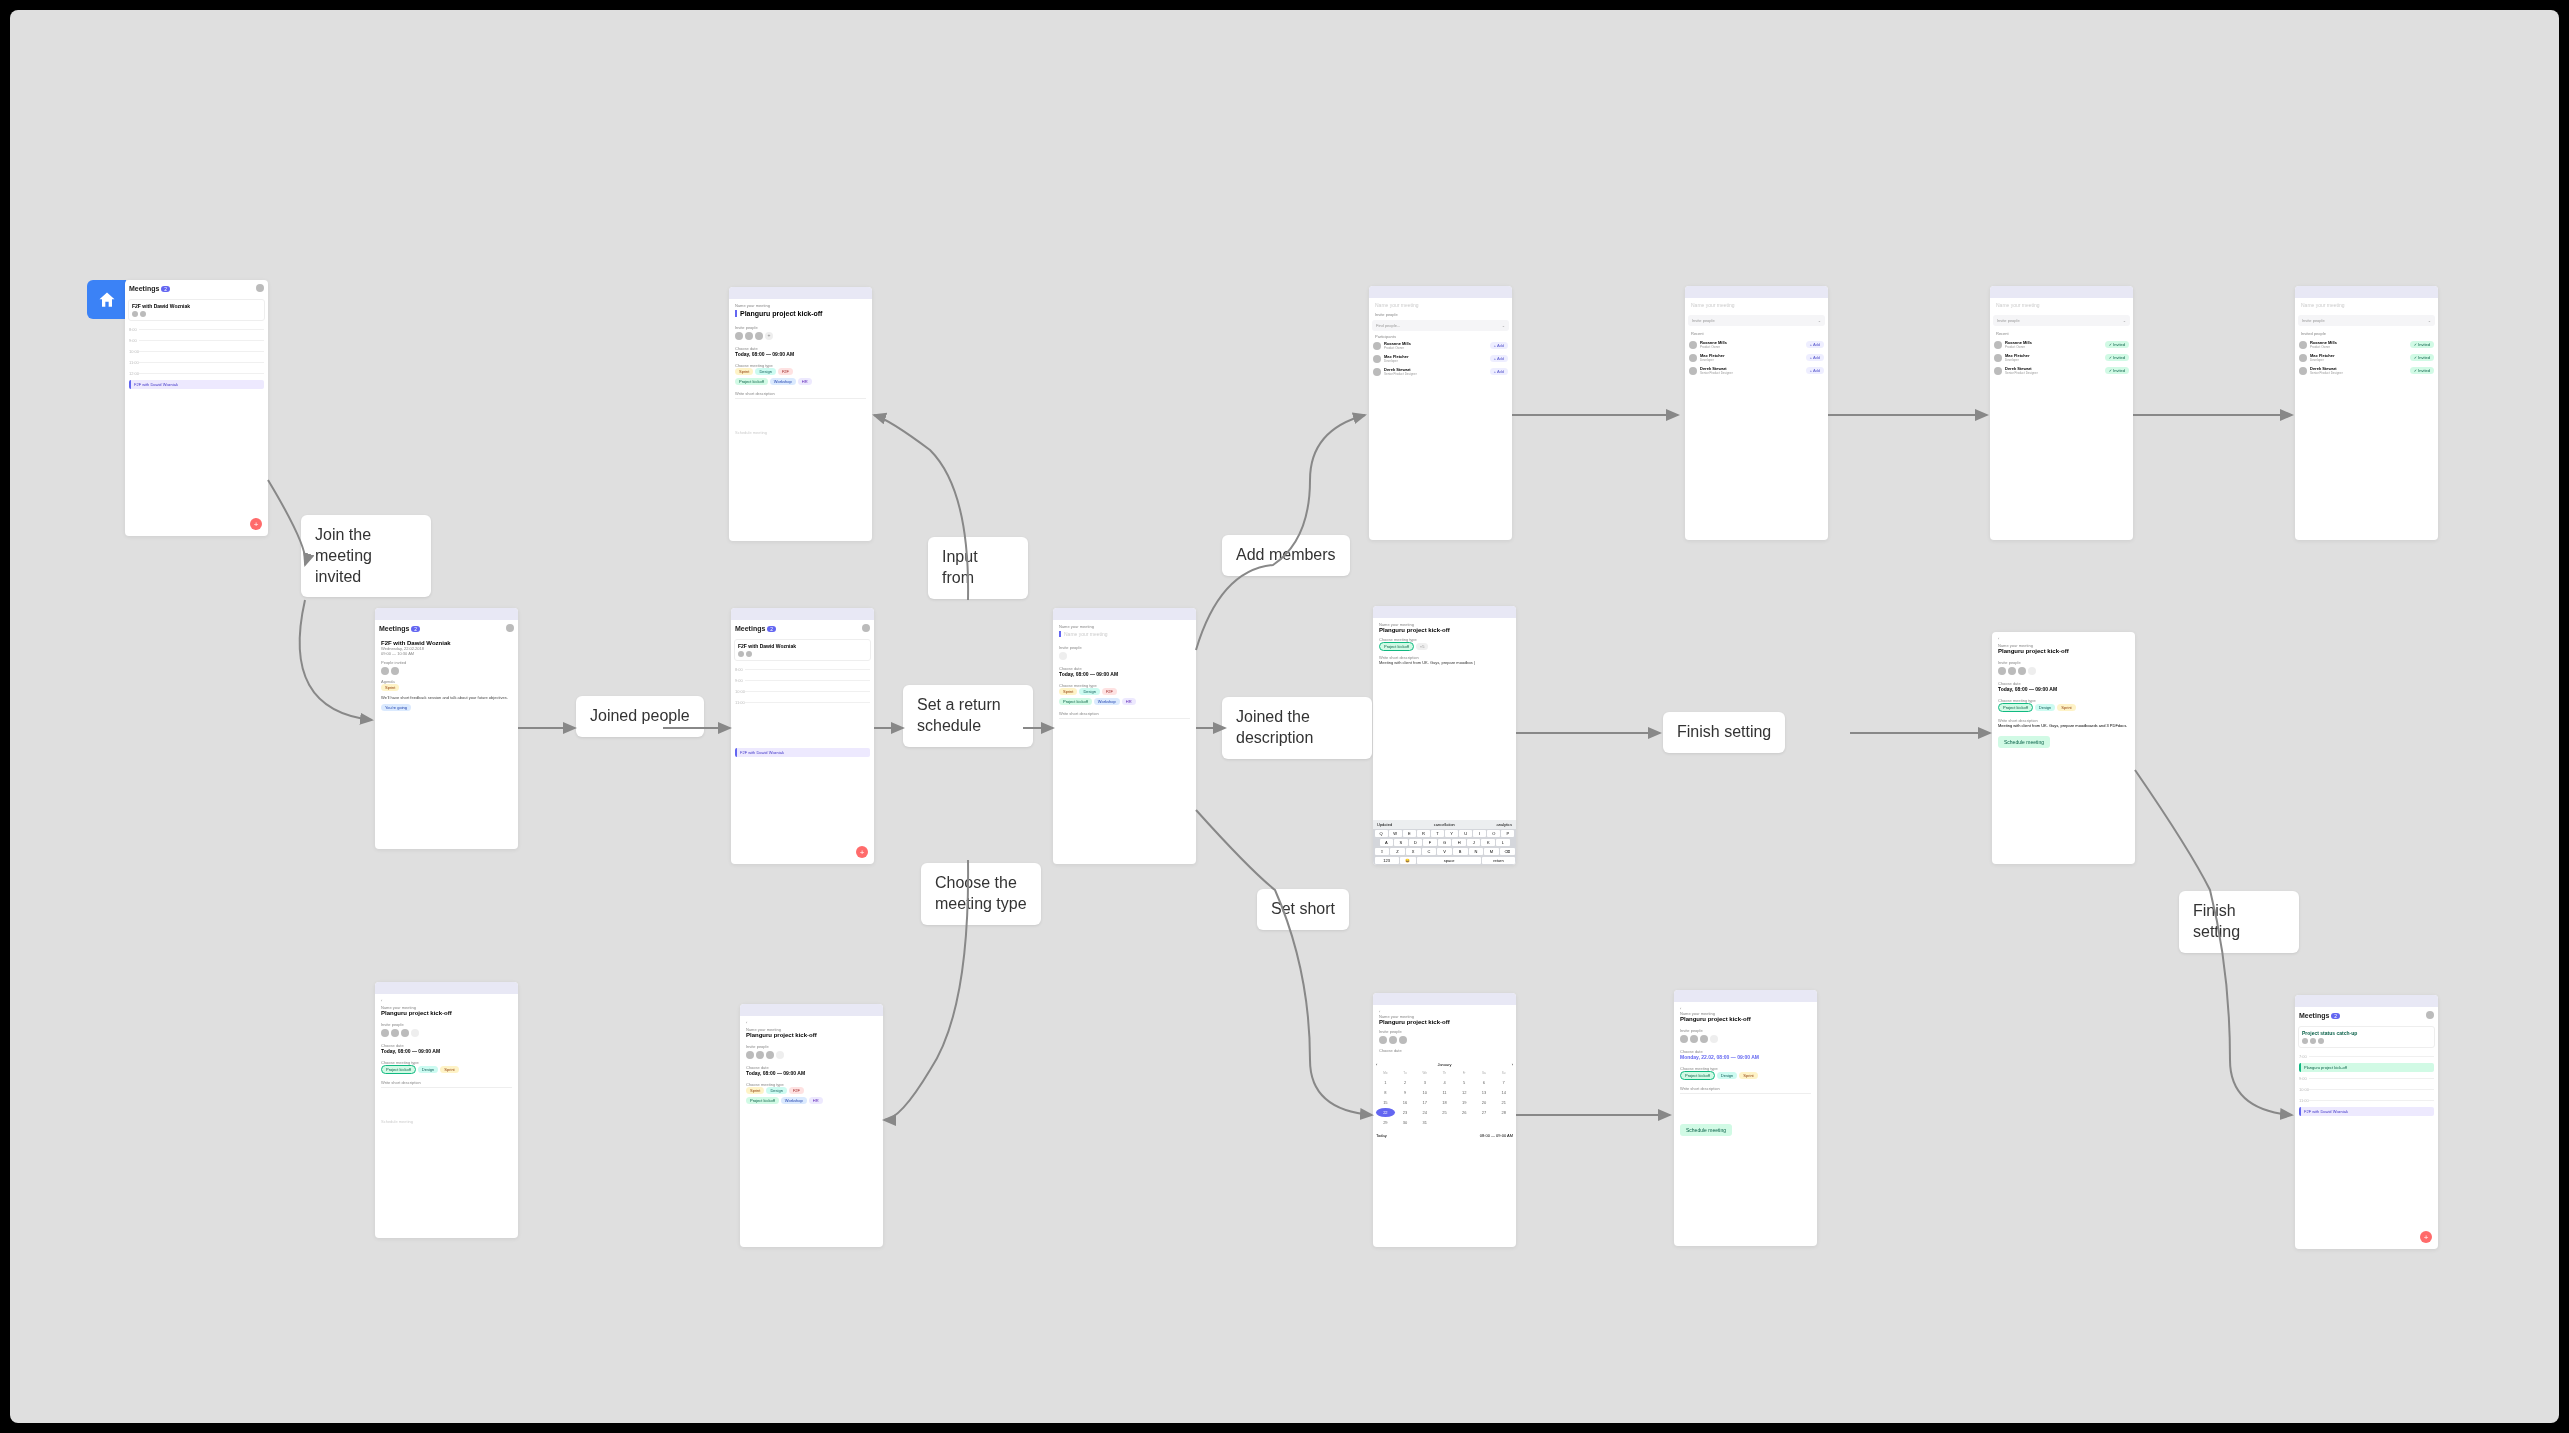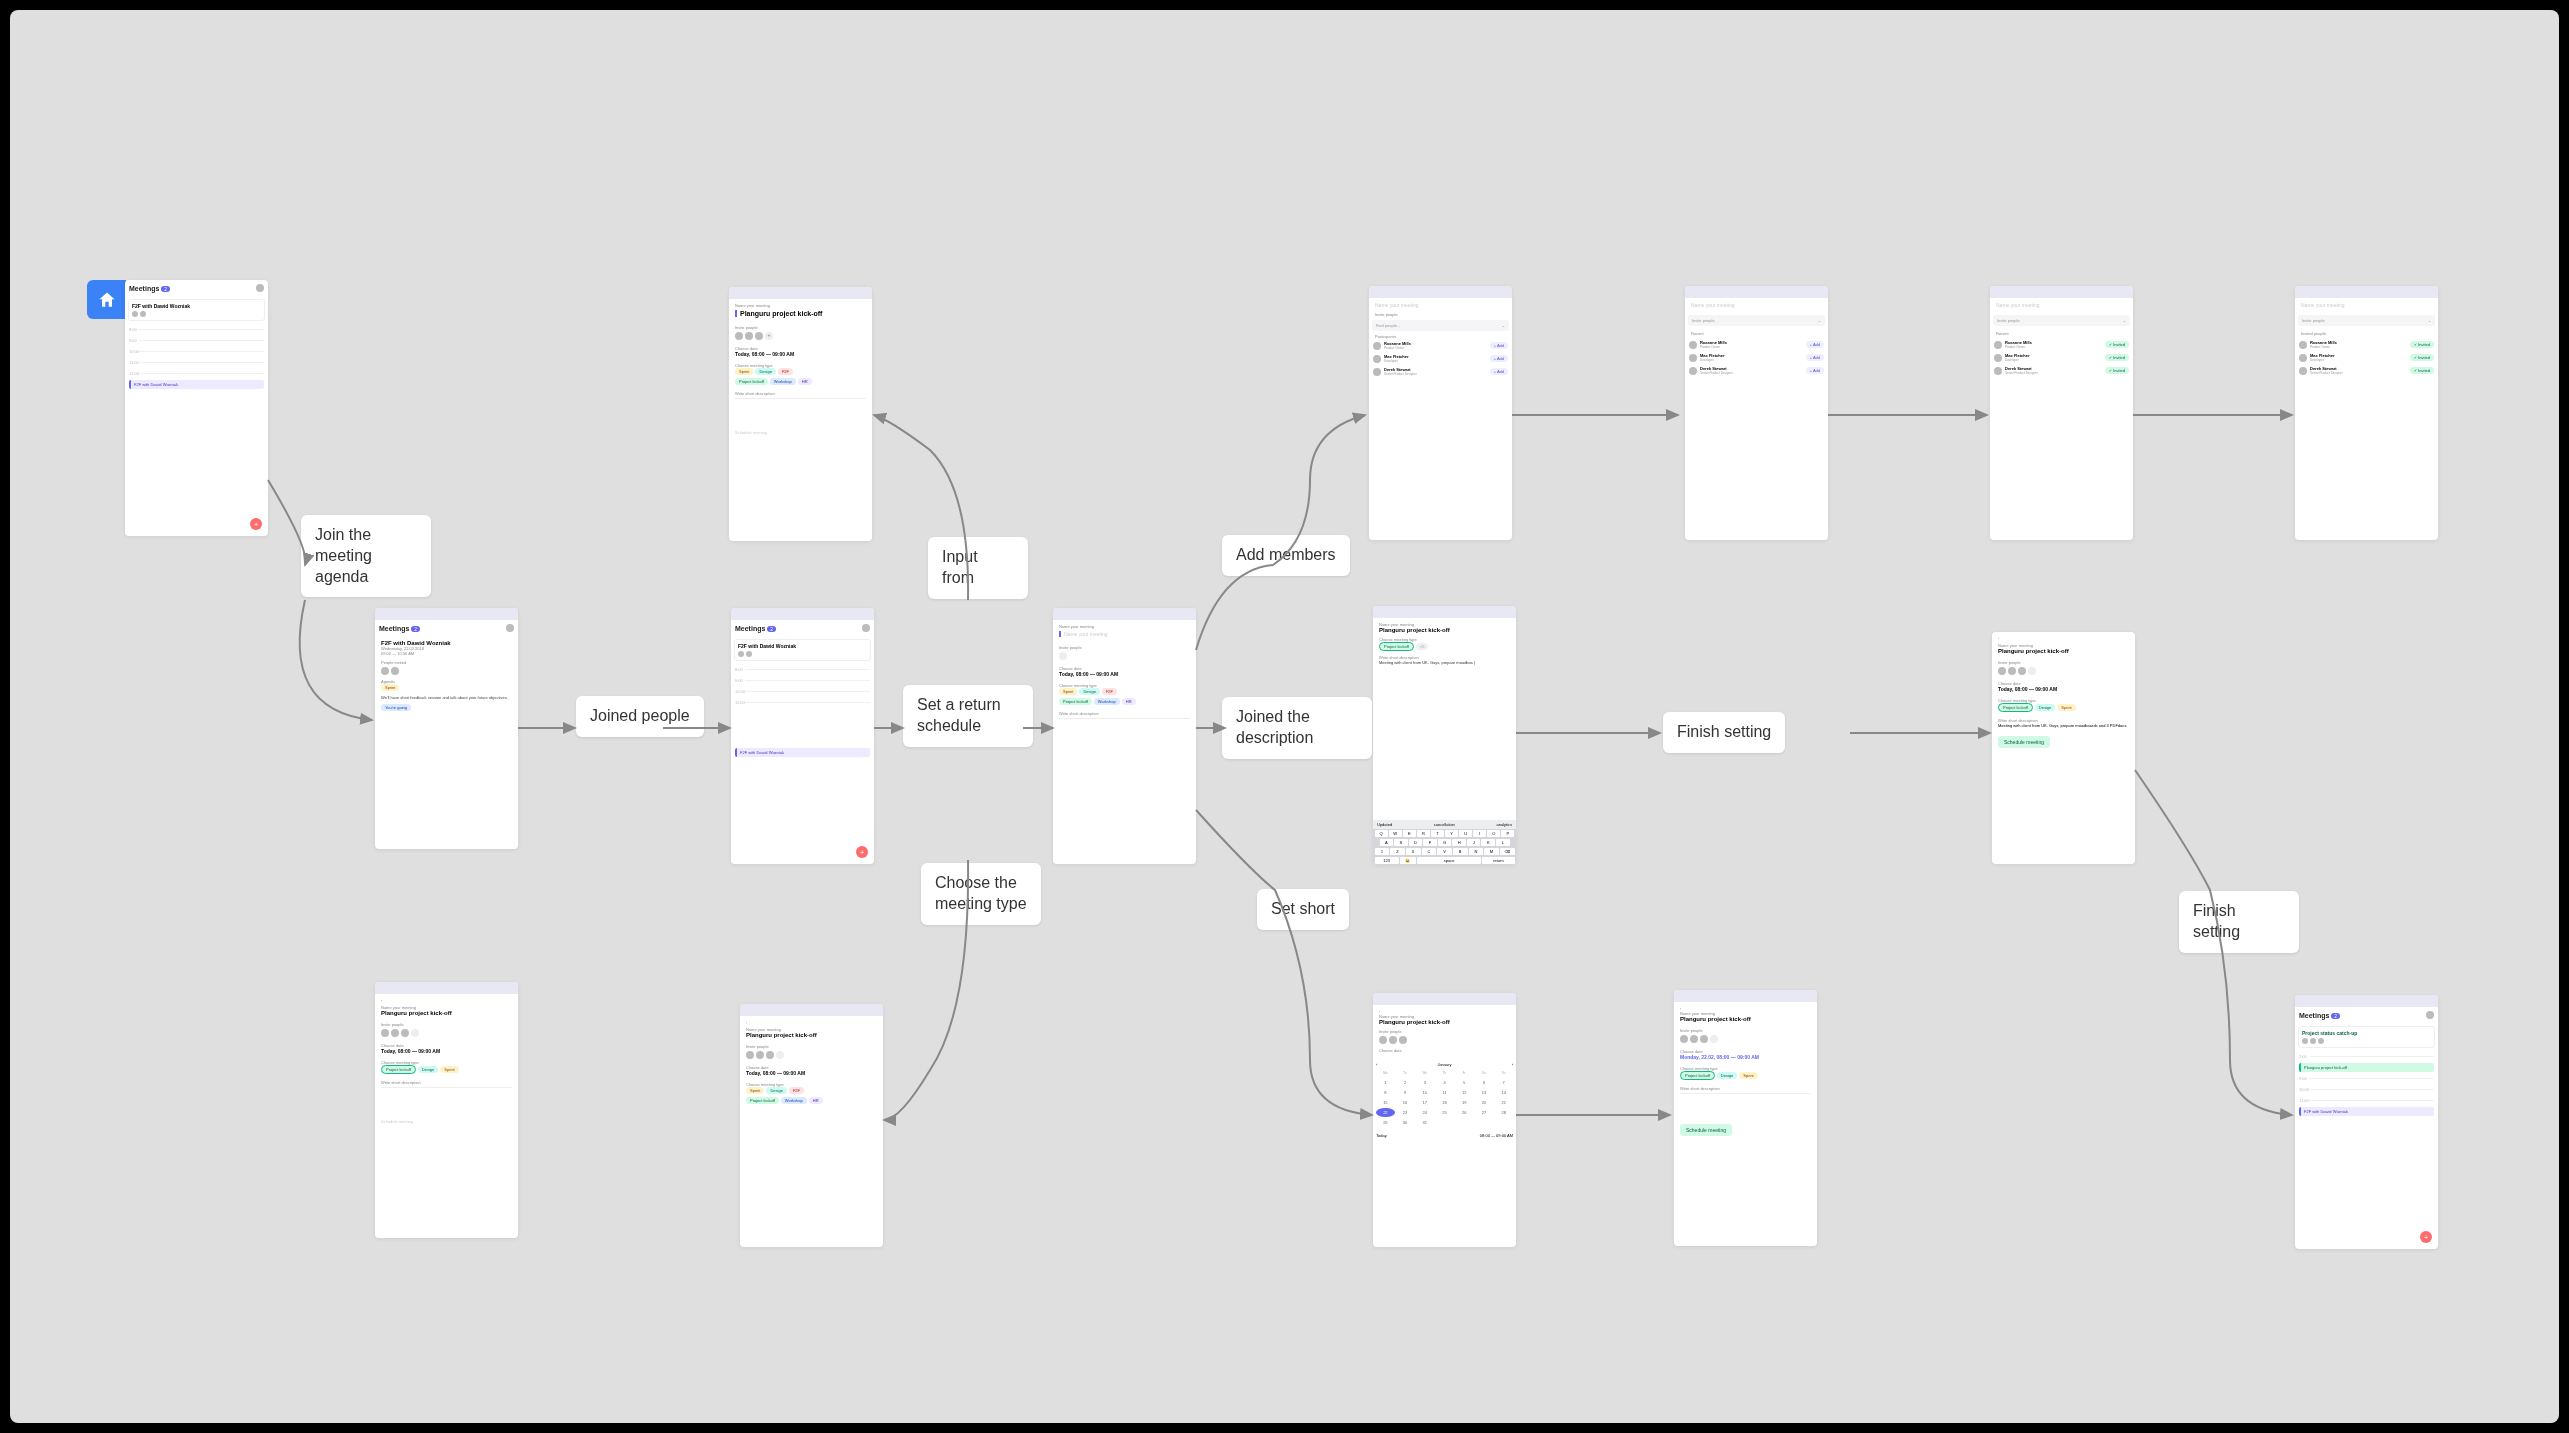--- a/index.html
+++ b/index.html
@@ -596,21 +596,21 @@
           <span class="tt">11:00</span>
           <span class="tl"></span>
         </div>
     <div class="evt">F2F with Dawid Wozniak</div>
   </div>
   <div class="fab">
         <span>+</span>
       </div>
 </div>
 
-<div class="label" style="left:291px;top:505px;max-width:130px">Join the meeting agenda</div>
+<div class="label" style="left:291px;top:505px;max-width:130px">Join the meeting invited</div>
 <div class="label" style="left:566px;top:686px">Joined people</div>
 <div class="label" style="left:893px;top:675px;max-width:130px">Set a return schedule</div>
 <div class="label" style="left:918px;top:527px;max-width:100px">Input from</div>
 <div class="label" style="left:911px;top:853px;max-width:120px">Choose the meeting type</div>
 <div class="label" style="left:1212px;top:525px;max-width:140px">Add members</div>
 <div class="label" style="left:1212px;top:687px;max-width:150px">Joined the description</div>
 <div class="label" style="left:1247px;top:879px;max-width:100px">Set short</div>
 <div class="label" style="left:1653px;top:702px">Finish setting</div>
 <div class="label" style="left:2169px;top:881px;max-width:120px">Finish setting</div>
 

